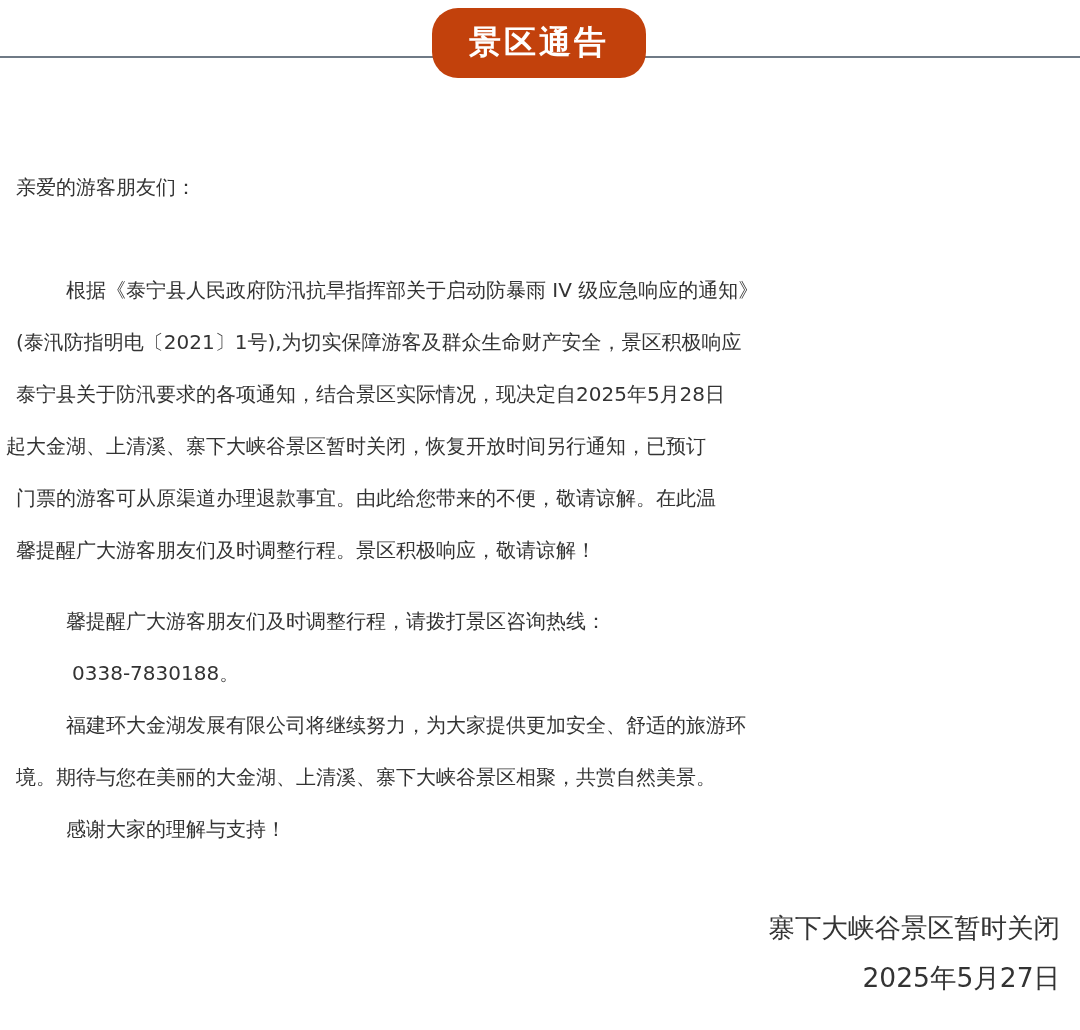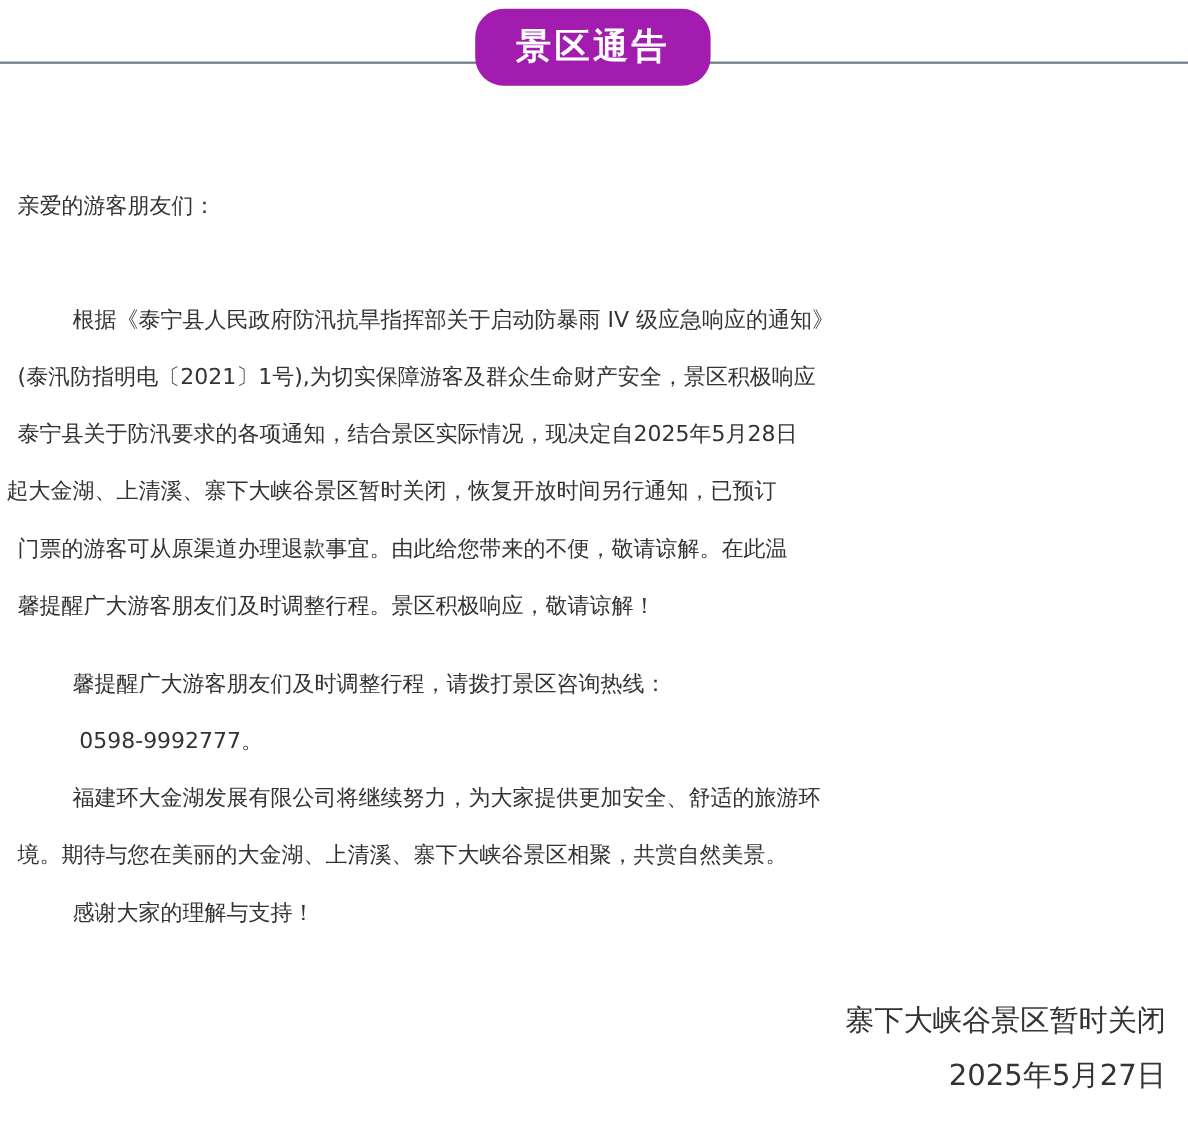--- a/index.html
+++ b/index.html
@@ -1,20 +1,20 @@
 <!DOCTYPE html>
 <html><head>
   <meta charset="utf-8">
   <style>
     html, body { margin: 0; padding: 0; background: #ffffff; }
     body { width: 1080px; height: 1030px; position: relative; overflow: hidden;
            font-family: "DejaVu Sans", "Liberation Sans", sans-serif; color: #333333; }
     .rule { position: absolute; left: 0; right: 0; top: 56px; height: 2px; background: #6f7a86; }
     .pill { position: absolute; left: 432px; top: 8px; width: 214px; height: 70px;
-            border-radius: 26px; background: #a21caf; color: #ffffff;
+            border-radius: 26px; background: #c2410c; color: #ffffff;
             display: flex; align-items: center; justify-content: center;
             font-size: 32px; font-weight: bold; letter-spacing: 3px; }
     .line { position: absolute; font-size: 20px; white-space: nowrap; line-height: 40px; }
     .sig { position: absolute; right: 20px; font-size: 26.5px; white-space: nowrap; line-height: 40px; }
   </style>
 </head>
 <body>
 
 <div class="rule"></div>
 <div class="pill">
@@ -25,21 +25,21 @@
   <div class="line" style="left:16px; top:167px;">亲爱的游客朋友们：</div>
 
   <div class="line" style="left:66px; top:270px;">根据《泰宁县人民政府防汛抗旱指挥部关于启动防暴雨 IV 级应急响应的通知》</div>
   <div class="line" style="left:16px; top:322px;">(泰汛防指明电〔2021〕1号),为切实保障游客及群众生命财产安全，景区积极响应</div>
   <div class="line" style="left:16px; top:374px;">泰宁县关于防汛要求的各项通知，结合景区实际情况，现决定自2025年5月28日</div>
   <div class="line" style="left:6px; top:426px;">起大金湖、上清溪、寨下大峡谷景区暂时关闭，恢复开放时间另行通知，已预订</div>
   <div class="line" style="left:16px; top:478px;">门票的游客可从原渠道办理退款事宜。由此给您带来的不便，敬请谅解。在此温</div>
   <div class="line" style="left:16px; top:530px;">馨提醒广大游客朋友们及时调整行程。景区积极响应，敬请谅解！</div>
 
   <div class="line" style="left:66px; top:601px;">馨提醒广大游客朋友们及时调整行程，请拨打景区咨询热线：</div>
-  <div class="line" style="left:72px; top:653px;">0598-9992777。</div>
+  <div class="line" style="left:72px; top:653px;">0338-7830188。</div>
 
   <div class="line" style="left:66px; top:705px;">福建环大金湖发展有限公司将继续努力，为大家提供更加安全、舒适的旅游环</div>
   <div class="line" style="left:16px; top:757px;">境。期待与您在美丽的大金湖、上清溪、寨下大峡谷景区相聚，共赏自然美景。</div>
   <div class="line" style="left:66px; top:809px;">感谢大家的理解与支持！</div>
 </div>
 
 <div>
   <div class="sig" style="top:908px;">寨下大峡谷景区暂时关闭</div>
   <div class="sig" style="top:958px;">2025年5月27日</div>
 </div>

